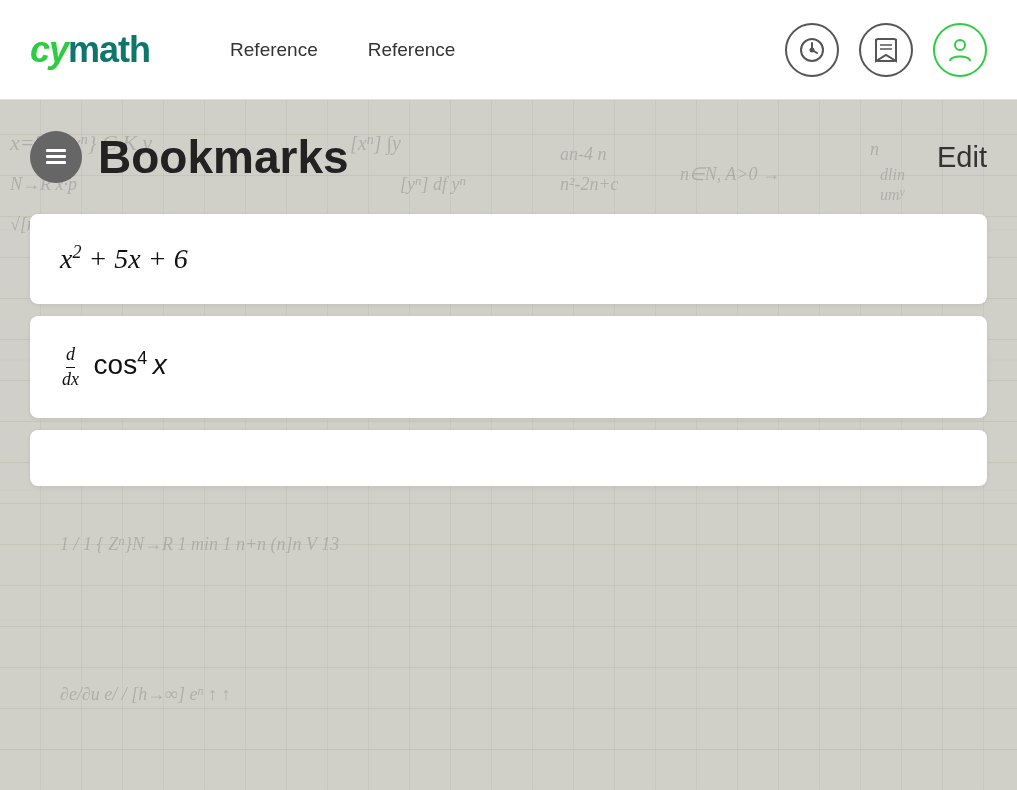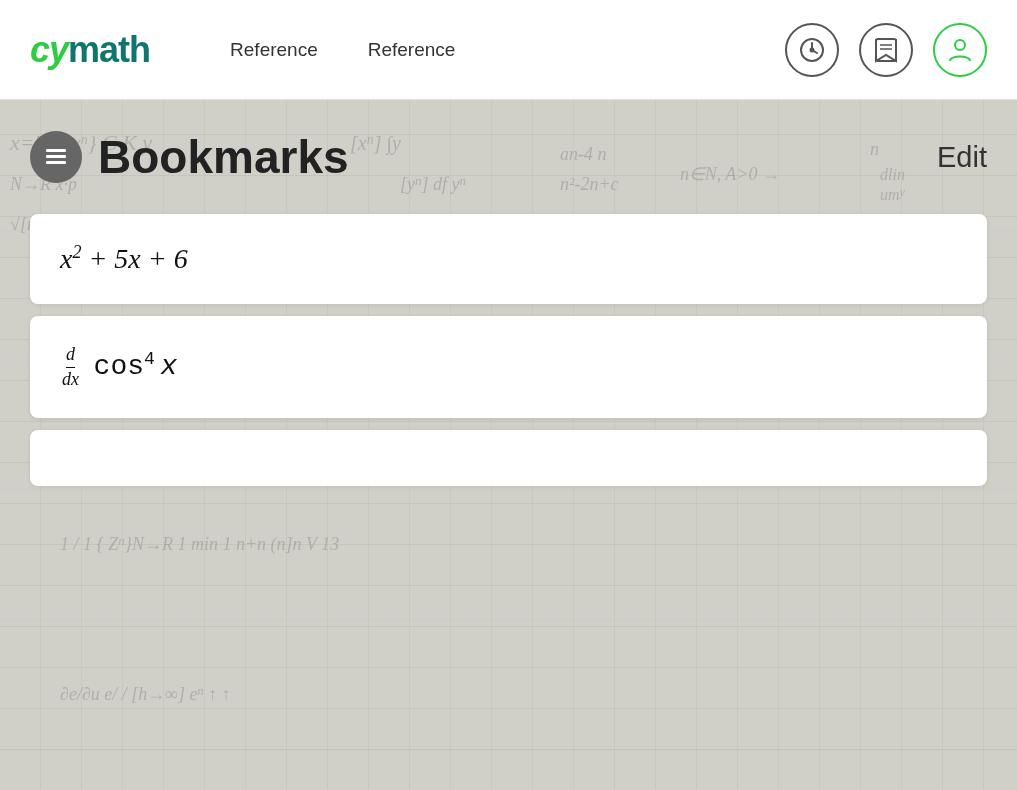--- a/index.html
+++ b/index.html
@@ -283,21 +283,21 @@
           <i>x</i><sup>2</sup> + 5<i>x</i> + 6
         </div>
       </div>
 
       <div class="bookmark-card">
         <div class="math-expr">
           <span class="frac">
             <span class="num"><i>d</i></span>
             <span class="den"><i>dx</i></span>
           </span>
-          <span style="font-style:normal; font-family:Liberation Mono, monospace; font-size:28px;text-align:right;"> cos<sup>4</sup> <i>x</i></span>
+          <span style="font-style:normal; font-family:Liberation Sans, sans-serif; font-size:28px;text-align:right;"> cos<sup>4</sup> <i>x</i></span>
         </div>
       </div>
 
 
       <div class="bookmark-card" style="min-height:40px; height:40px; overflow:hidden;">
       </div>
 
     </div>
   </div>
 </div>

